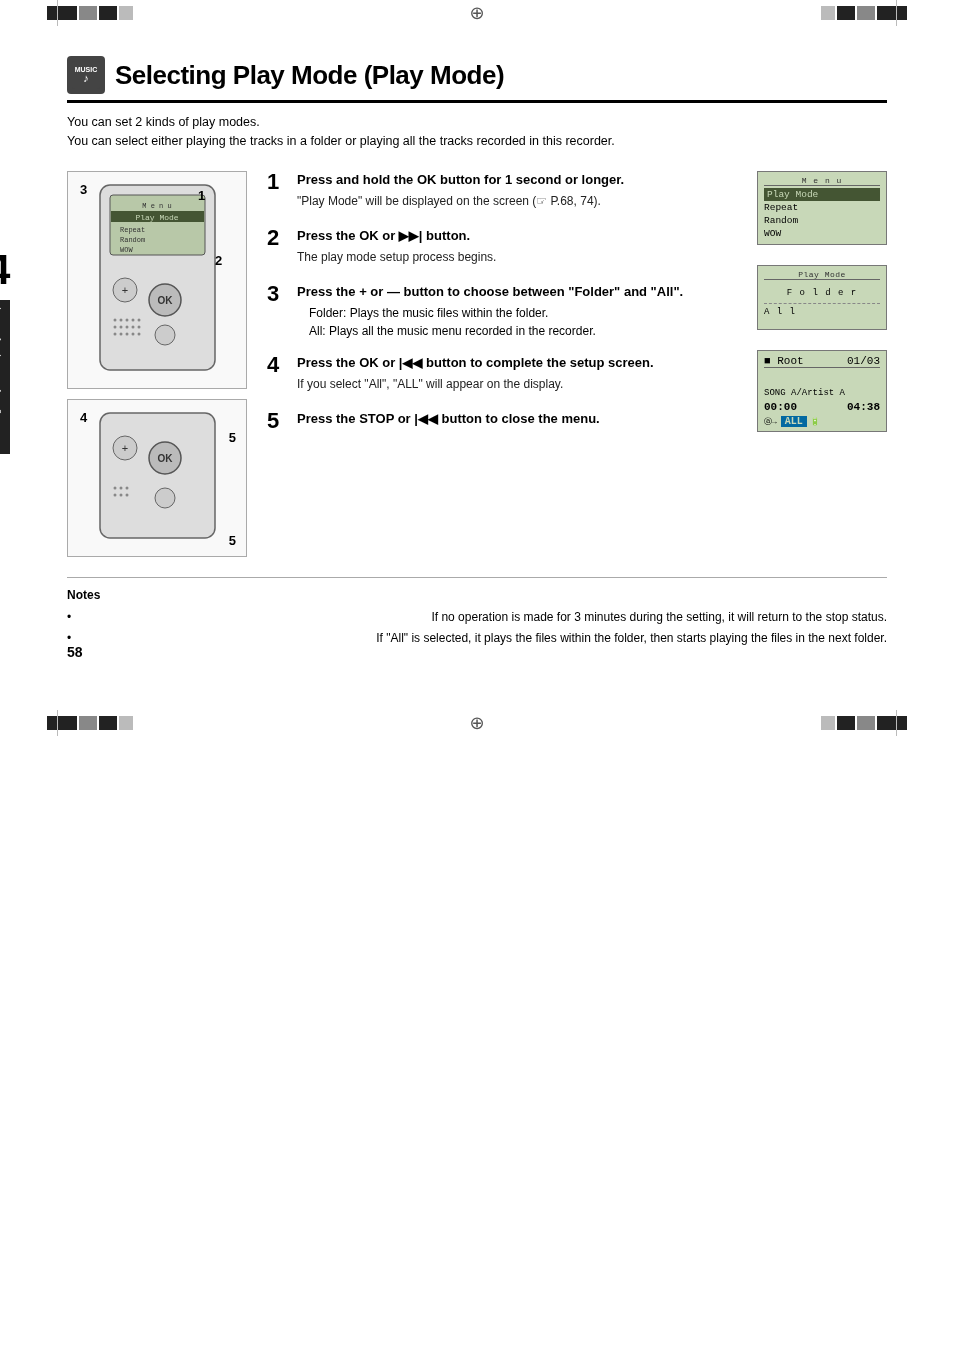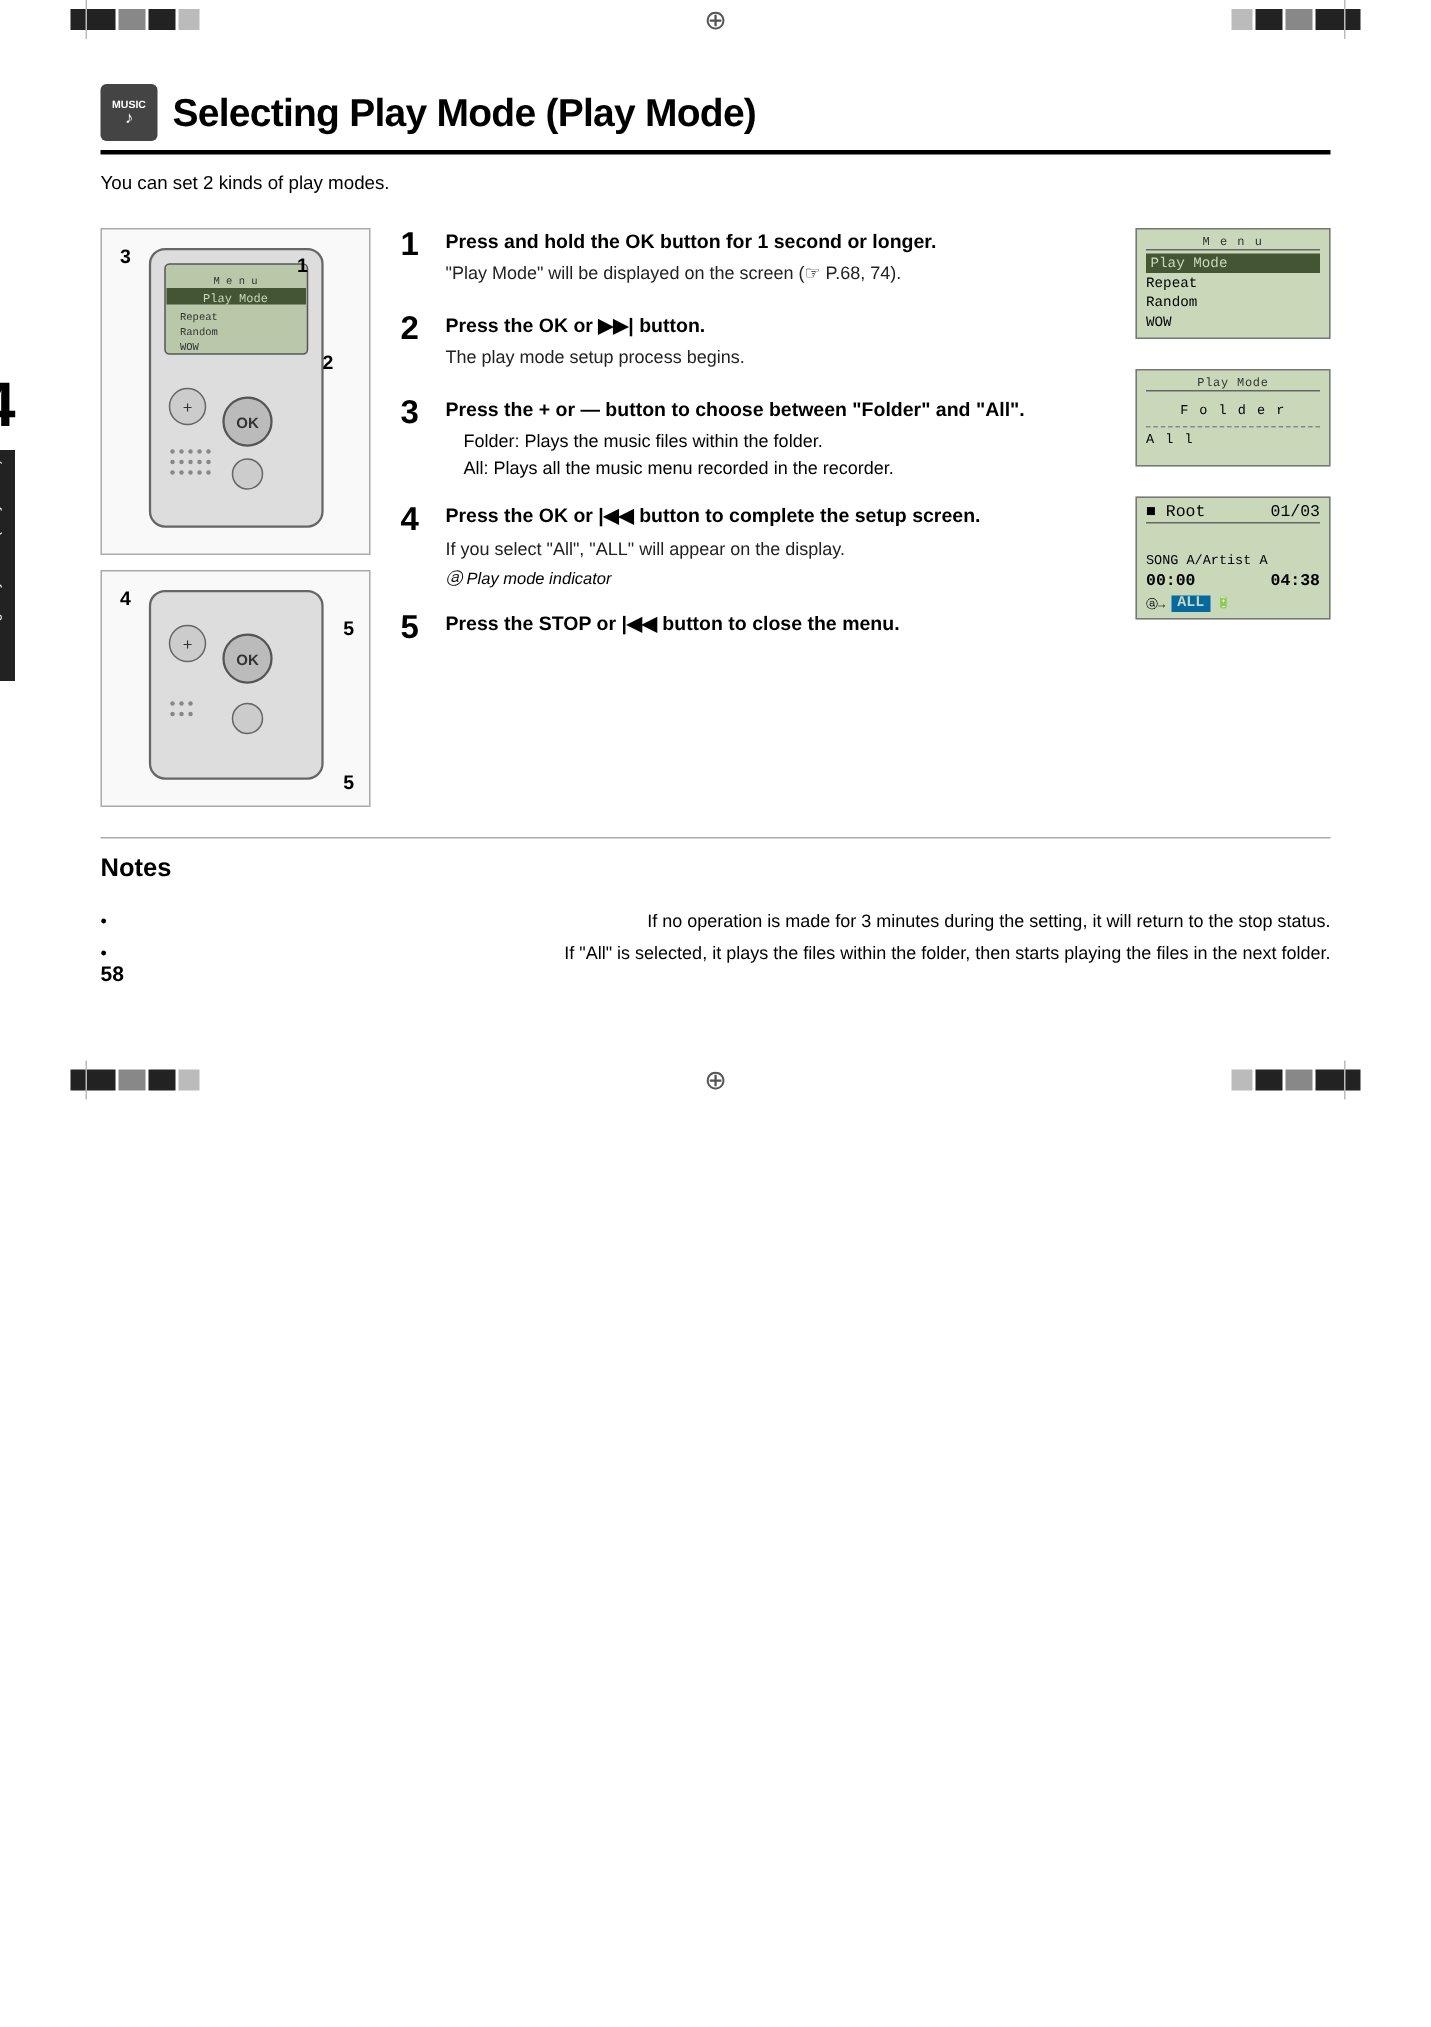--- a/index.html
+++ b/index.html
@@ -144,22 +144,22 @@
     }
 
     
     .notes-section {
       margin-top: 20px;
       border-top: 1px solid #aaa;
       padding-top: 10px;
     }
     .notes-title {
       font-weight: bold;
-      font-size: 17px;
-      margin-bottom: 16px;
+      font-size: 12px;
+      margin-bottom: 6px;
     }
     .notes-list {
       list-style: none;
       padding: 0;
       text-align: right;
     }
     .notes-list li {
       font-size: 12px;
       line-height: 1.5;
       padding-left: 12px;
@@ -271,20 +271,21 @@
         <rect width="28" height="28" rx="3" fill="#444"></rect>
         <text x="14" y="11" text-anchor="middle" fill="white" font-size="7" font-weight="bold">MUSIC</text>
         <text x="14" y="21" text-anchor="middle" fill="white" font-size="11">♪</text>
       </svg>
     </div>
     <div class="page-title">Selecting Play Mode (Play Mode)</div>
   </div>
 
   <div class="intro-text">
     <div>You can set 2 kinds of play modes.</div>
+    <div>You can select either playing the tracks in a folder or playing all the tracks recorded in this recorder.</div>
   </div>
 
   <div class="content-area">
 
     <div class="device-column">
 
       <div style="border:1.5px solid #aaa; padding:8px; background:#f9f9f9; position:relative;">
         <svg width="155" height="200" viewBox="0 0 155 200" style="display:block; margin:0 auto;">
 
           <rect x="20" y="5" width="115" height="185" rx="10" ry="10" fill="#ddd" stroke="#666" stroke-width="1.5"></rect>
@@ -387,21 +388,20 @@
             <div>All:  Plays all the music menu recorded in the recorder.</div>
           </div>
         </div>
       </div>
 
       <div class="step">
         <div class="step-num">4</div>
         <div class="step-content">
           <div class="step-title">Press the OK or |◀◀ button to complete the setup screen.</div>
           <div class="step-desc">If you select "All", "ALL" will appear on the display.</div>
-          <div class="indicator-label">ⓐ  Play mode indicator</div>
         </div>
       </div>
 
       <div class="step">
         <div class="step-num">5</div>
         <div class="step-content">
           <div class="step-title">Press the STOP or |◀◀ button to close the menu.</div>
         </div>
       </div>
 

